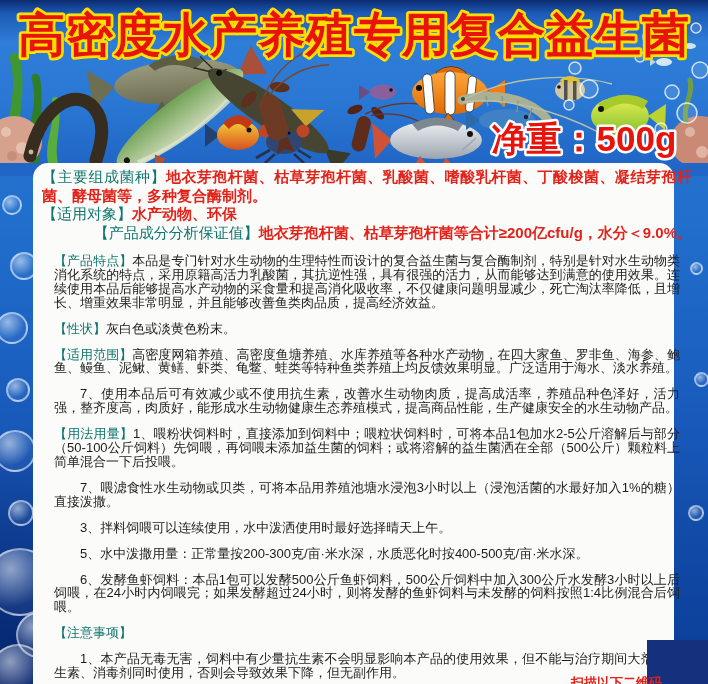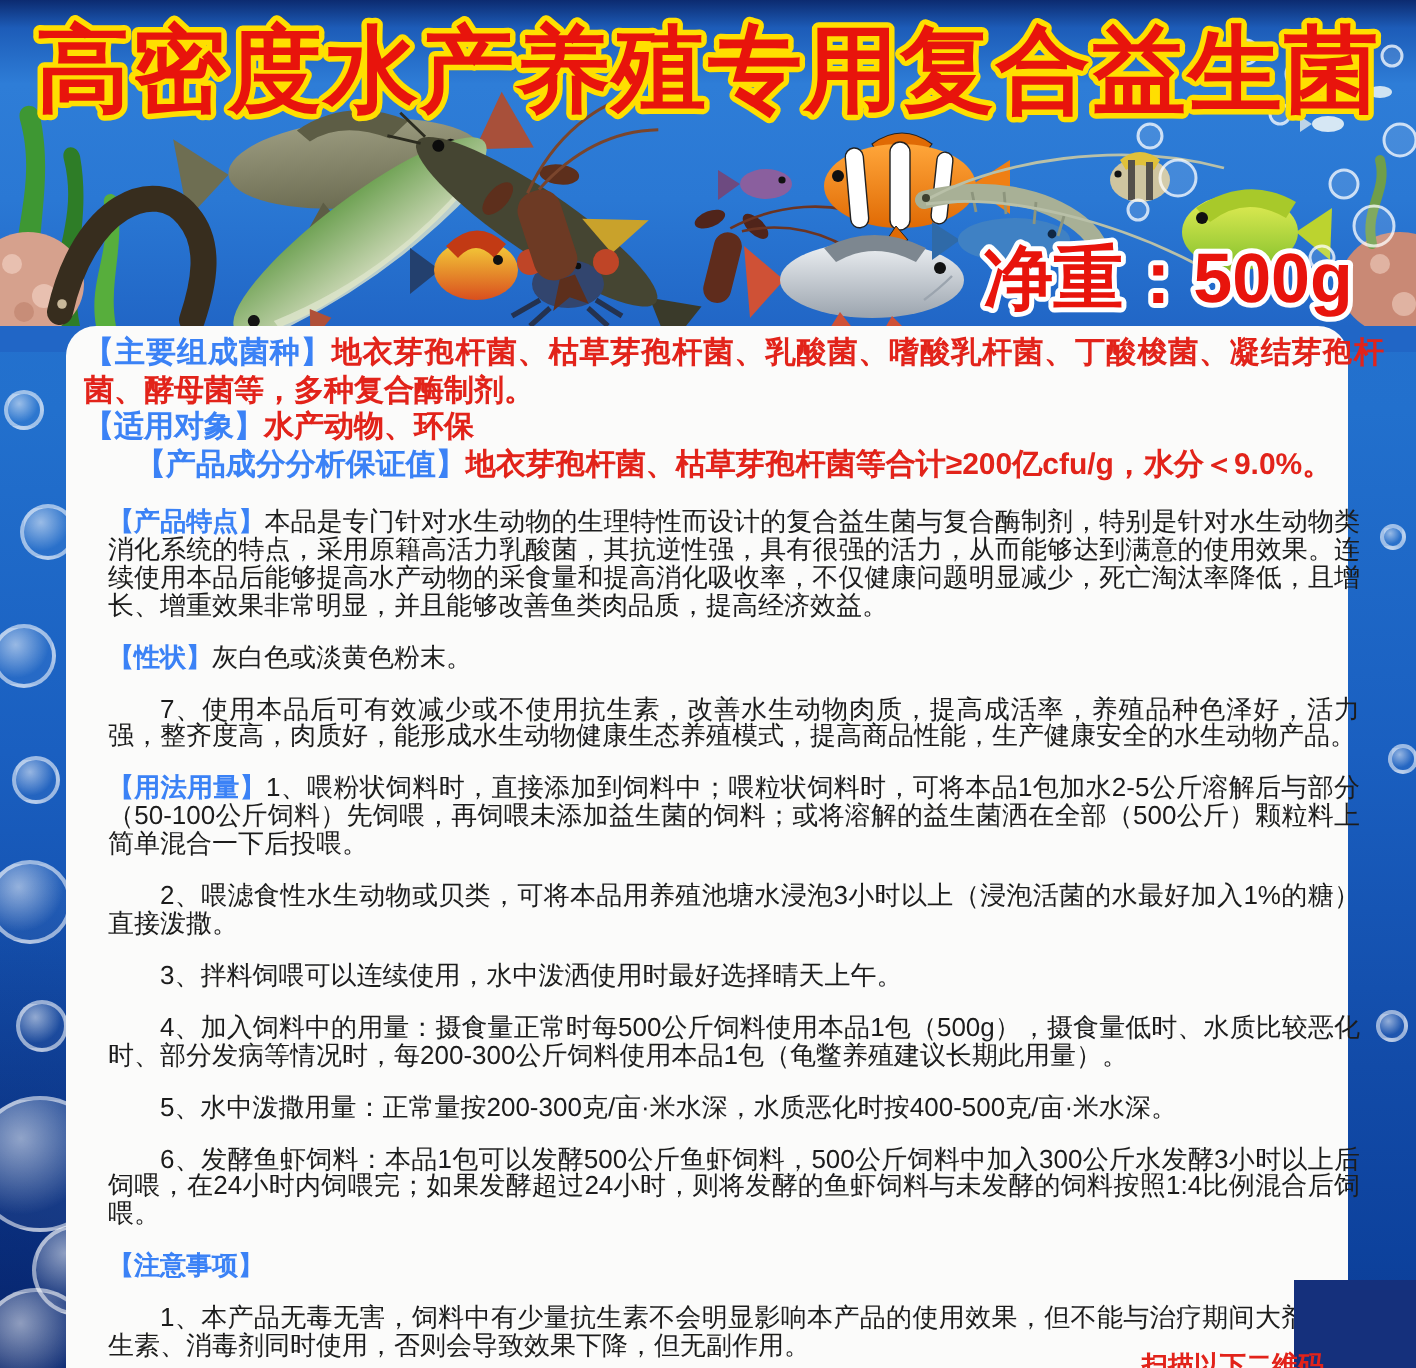--- a/index.html
+++ b/index.html
@@ -14,23 +14,23 @@
     background:linear-gradient(180deg,#0c2b70 0px,#1d5cb8 14px,#2e7dd7 42px,#2a78d4 100px,#2166c6 163px);}
   .banner svg{display:block;}
   .bub{position:absolute;border-radius:50%;z-index:1;
     border:2px solid rgba(255,255,255,.55);
     background:radial-gradient(circle at 35% 30%,rgba(255,255,255,.55),rgba(255,255,255,.05) 62%);}
   .panel{position:absolute;left:33px;top:163px;width:641px;height:521px;
     background:#fbfbfa;border-radius:15px 15px 0 0;z-index:2;}
   .txt{position:absolute;left:9px;top:5px;width:650px;}
   .sec1{margin:0 0 6px 0;}
   .s1{font-size:15px;line-height:18.5px;color:#e2231a;font-weight:bold;margin:0;text-align:justify;}
-  .nowrap{white-space:nowrap;text-align:center;}
+  .nowrap{white-space:nowrap;text-align:right;}
   .s2{font-size:13px;line-height:13.9px;color:#1c1c1c;margin:12px;text-align:justify;}
-  .lab{color:#3b82f6;font-weight:bold;}
+  .lab{color:#0f766e;font-weight:normal;}
   .ind{text-indent:2em;}
   .corner-dark{position:absolute;right:0;bottom:0;width:61px;height:44px;background:#15307c;z-index:3;}
   .qr-note{position:absolute;left:571px;top:674px;z-index:4;color:#e2231a;
     font-size:13px;font-weight:bold;white-space:nowrap;}
 </style>
 </head>
 <body>
 
 <div style="position:absolute;inset:0;">
 
@@ -247,27 +247,27 @@
       <div class="sec1">
         <p class="s1"><span class="lab">【主要组成菌种】</span><span>地衣芽孢杆菌、枯草芽孢杆菌、乳酸菌、嗜酸乳杆菌、丁酸梭菌、凝结芽孢杆菌、酵母菌等，多种复合酶制剂。</span></p>
         <p class="s1"><span class="lab">【适用对象】</span><span>水产动物、环保</span></p>
         <p class="s1 nowrap"><span class="lab">【产品成分分析保证值】</span><span>地衣芽孢杆菌、枯草芽孢杆菌等合计≥200亿cfu/g，水分＜9.0%。</span></p>
       </div>
 
       <p class="s2"><span class="lab">【产品特点】</span><span>本品是专门针对水生动物的生理特性而设计的复合益生菌与复合酶制剂，特别是针对水生动物类消化系统的特点，采用原籍高活力乳酸菌，其抗逆性强，具有很强的活力，从而能够达到满意的使用效果。连续使用本品后能够提高水产动物的采食量和提高消化吸收率，不仅健康问题明显减少，死亡淘汰率降低，且增长、增重效果非常明显，并且能够改善鱼类肉品质，提高经济效益。</span></p>
 
       <p class="s2"><span class="lab">【性状】</span><span>灰白色或淡黄色粉末。</span></p>
 
+      <p class="s2"><span class="lab">【适用范围】</span><span>高密度网箱养殖、高密度鱼塘养殖、水库养殖等各种水产动物，在四大家鱼、罗非鱼、海参、鲍鱼、鳗鱼、泥鳅、黄鳝、虾类、龟鳖、蛙类等特种鱼类养殖上均反馈效果明显。广泛适用于海水、淡水养殖。</span></p>
 
       <p class="s2 ind">7、使用本品后可有效减少或不使用抗生素，改善水生动物肉质，提高成活率，养殖品种色泽好，活力强，整齐度高，肉质好，能形成水生动物健康生态养殖模式，提高商品性能，生产健康安全的水生动物产品。</p>
 
       <p class="s2"><span class="lab">【用法用量】</span><span>1、喂粉状饲料时，直接添加到饲料中；喂粒状饲料时，可将本品1包加水2-5公斤溶解后与部分（50-100公斤饲料）先饲喂，再饲喂未添加益生菌的饲料；或将溶解的益生菌洒在全部（500公斤）颗粒料上简单混合一下后投喂。</span></p>
-      <p class="s2 ind">2、喂滤食性水生动物或贝类，可将本品用养殖池塘水浸泡3小时以上（浸泡活菌的水最好加入1%的糖）直接泼撒。</p>
+      <p class="s2 ind">7、喂滤食性水生动物或贝类，可将本品用养殖池塘水浸泡3小时以上（浸泡活菌的水最好加入1%的糖）直接泼撒。</p>
       <p class="s2 ind">3、拌料饲喂可以连续使用，水中泼洒使用时最好选择晴天上午。</p>
-      <p class="s2 ind">4、加入饲料中的用量：摄食量正常时每500公斤饲料使用本品1包（500g），摄食量低时、水质比较恶化时、部分发病等情况时，每200-300公斤饲料使用本品1包（龟鳖养殖建议长期此用量）。</p>
       <p class="s2 ind">5、水中泼撒用量：正常量按200-300克/亩·米水深，水质恶化时按400-500克/亩·米水深。</p>
       <p class="s2 ind">6、发酵鱼虾饲料：本品1包可以发酵500公斤鱼虾饲料，500公斤饲料中加入300公斤水发酵3小时以上后饲喂，在24小时内饲喂完；如果发酵超过24小时，则将发酵的鱼虾饲料与未发酵的饲料按照1:4比例混合后饲喂。</p>
 
       <p class="s2"><span class="lab">【注意事项】</span></p>
       <p class="s2 ind">1、本产品无毒无害，饲料中有少量抗生素不会明显影响本产品的使用效果，但不能与治疗期间大剂量抗生素、消毒剂同时使用，否则会导致效果下降，但无副作用。</p>
 
     </div>
   </div>
 
   <div class="corner-dark"></div>

